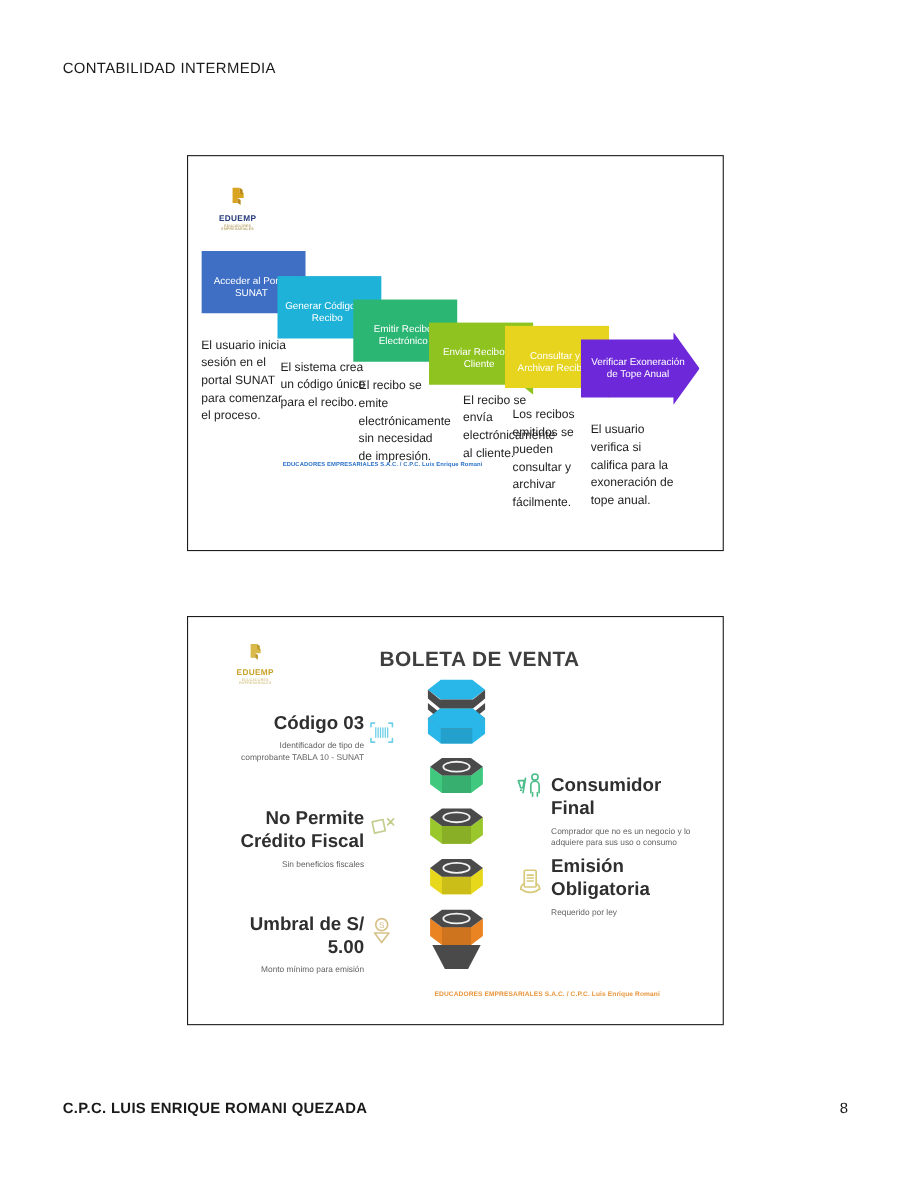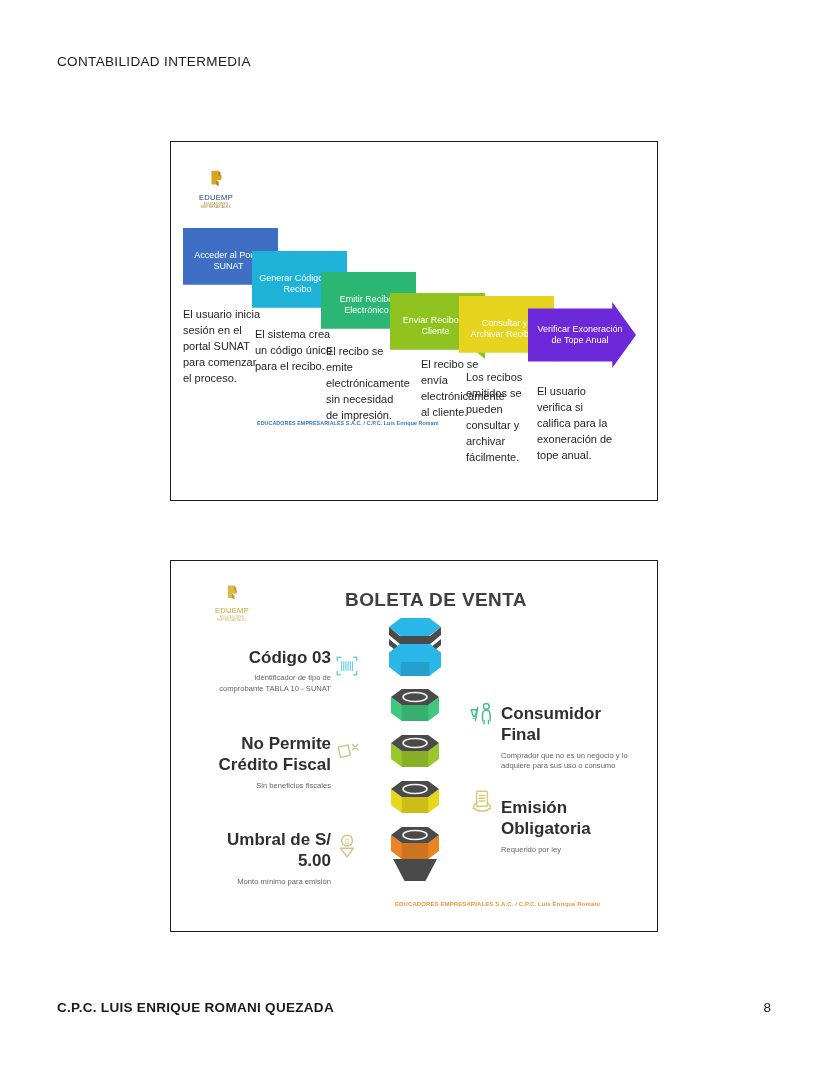--- a/index.html
+++ b/index.html
@@ -56,21 +56,21 @@
   .eduemp-logo {
     position: absolute;
     width: 46px;
     text-align: center;
     line-height: 1;
   }
   .eduemp-logo .mark { display: block; }
   .eduemp-logo .word {
     display: block;
     font-size: 7.5px;
-    font-weight: normal;
+    font-weight: bold;
     letter-spacing: 0.3px;
     margin-top: 1px;
   }
   .eduemp-logo .sub {
     display: block;
     font-size: 3.2px;
     letter-spacing: 0.2px;
     margin-top: 1px;
   }
   #logo-receipt { left: 22px; top: 26px; }
@@ -311,21 +311,21 @@
         <div class="sd">Comprador que no es un negocio y lo adquiere para sus uso o consumo</div>
       </div>
       <div class="side-icon" style="left: 298px; top: 140px;"><svg width="26" height="26" viewBox="0 0 24 24" fill="none" stroke="#4bbd8a" stroke-width="1.4" stroke-linecap="round" stroke-linejoin="round">
           <path d="M2 8h5l-1 6H4z"></path>
           <path d="M4 16h0.5"></path>
           <path d="M8 6 6 18"></path>
           <circle cx="16" cy="5" r="2.6"></circle>
           <path d="M12.5 18v-6a3.5 3.5 0 0 1 7 0v6"></path>
           <path d="M14 18v3M18 18v3"></path>
         </svg></div>
-      <div class="side-item right" style="left: 330px; top: 236px; width: 128px;">
+      <div class="side-item right" style="left: 330px; top: 216px; width: 128px;">
         <div class="st">Emisión Obligatoria</div>
         <div class="sd">Requerido por ley</div>
       </div>
       <div class="side-icon" style="left: 298px; top: 228px;"><svg width="26" height="26" viewBox="0 0 24 24" fill="none" stroke="#d8c97a" stroke-width="1.4" stroke-linecap="round" stroke-linejoin="round">
           <rect x="7" y="2" width="10" height="14" rx="1"></rect>
           <path d="M9.5 6h5M9.5 8.5h5M9.5 11h5"></path>
           <path d="M7 13c-2 1-3 3-3 5M17 13c2 1 3 3 3 5"></path>
           <path d="M5 18c1.5 1.5 4 2.5 7 2.5s5.5-1 7-2.5"></path>
         </svg></div>
     </div>

